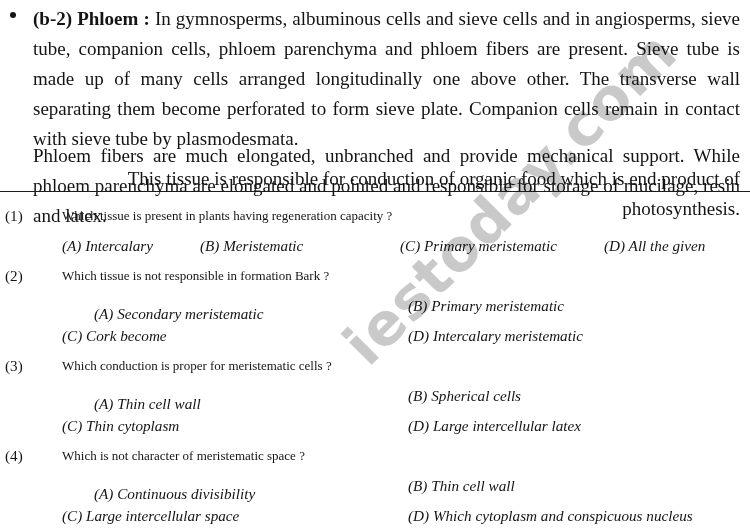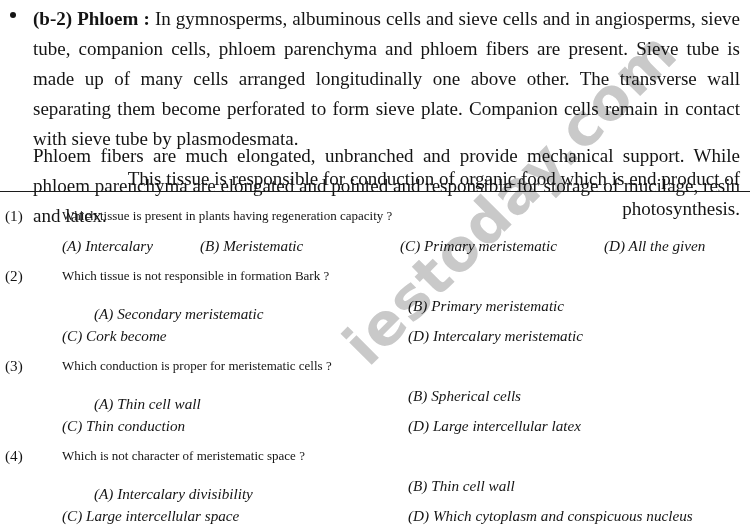--- a/index.html
+++ b/index.html
@@ -171,26 +171,26 @@
     <span class="opt opt-b">(B) Primary meristematic</span>
     <span class="opt opt-c">(C) Cork become</span>
     <span class="opt opt-d">(D) Intercalary meristematic</span>
   </div>
 
   <div class="question-block opts-grid" id="q3">
     <span class="q-num">(3)</span>
     <span class="q-text">Which conduction is proper for meristematic cells ?</span>
     <span class="opt opt-a">(A) Thin cell wall</span>
     <span class="opt opt-b">(B) Spherical cells</span>
-    <span class="opt opt-c">(C) Thin conduction</span>
+    <span class="opt opt-c">(C) Thin cytoplasm</span>
     <span class="opt opt-d">(D) Large intercellular latex</span>
   </div>
 
   <div class="question-block opts-grid" id="q4">
     <span class="q-num">(4)</span>
     <span class="q-text">Which is not character of meristematic space ?</span>
-    <span class="opt opt-a">(A) Intercalary divisibility</span>
+    <span class="opt opt-a">(A) Continuous divisibility</span>
     <span class="opt opt-b">(B) Thin cell wall</span>
     <span class="opt opt-c">(C) Large intercellular space</span>
     <span class="opt opt-d">(D) Which cytoplasm and conspicuous nucleus</span>
   </div>
 
 </div>
 
 </body></html>

